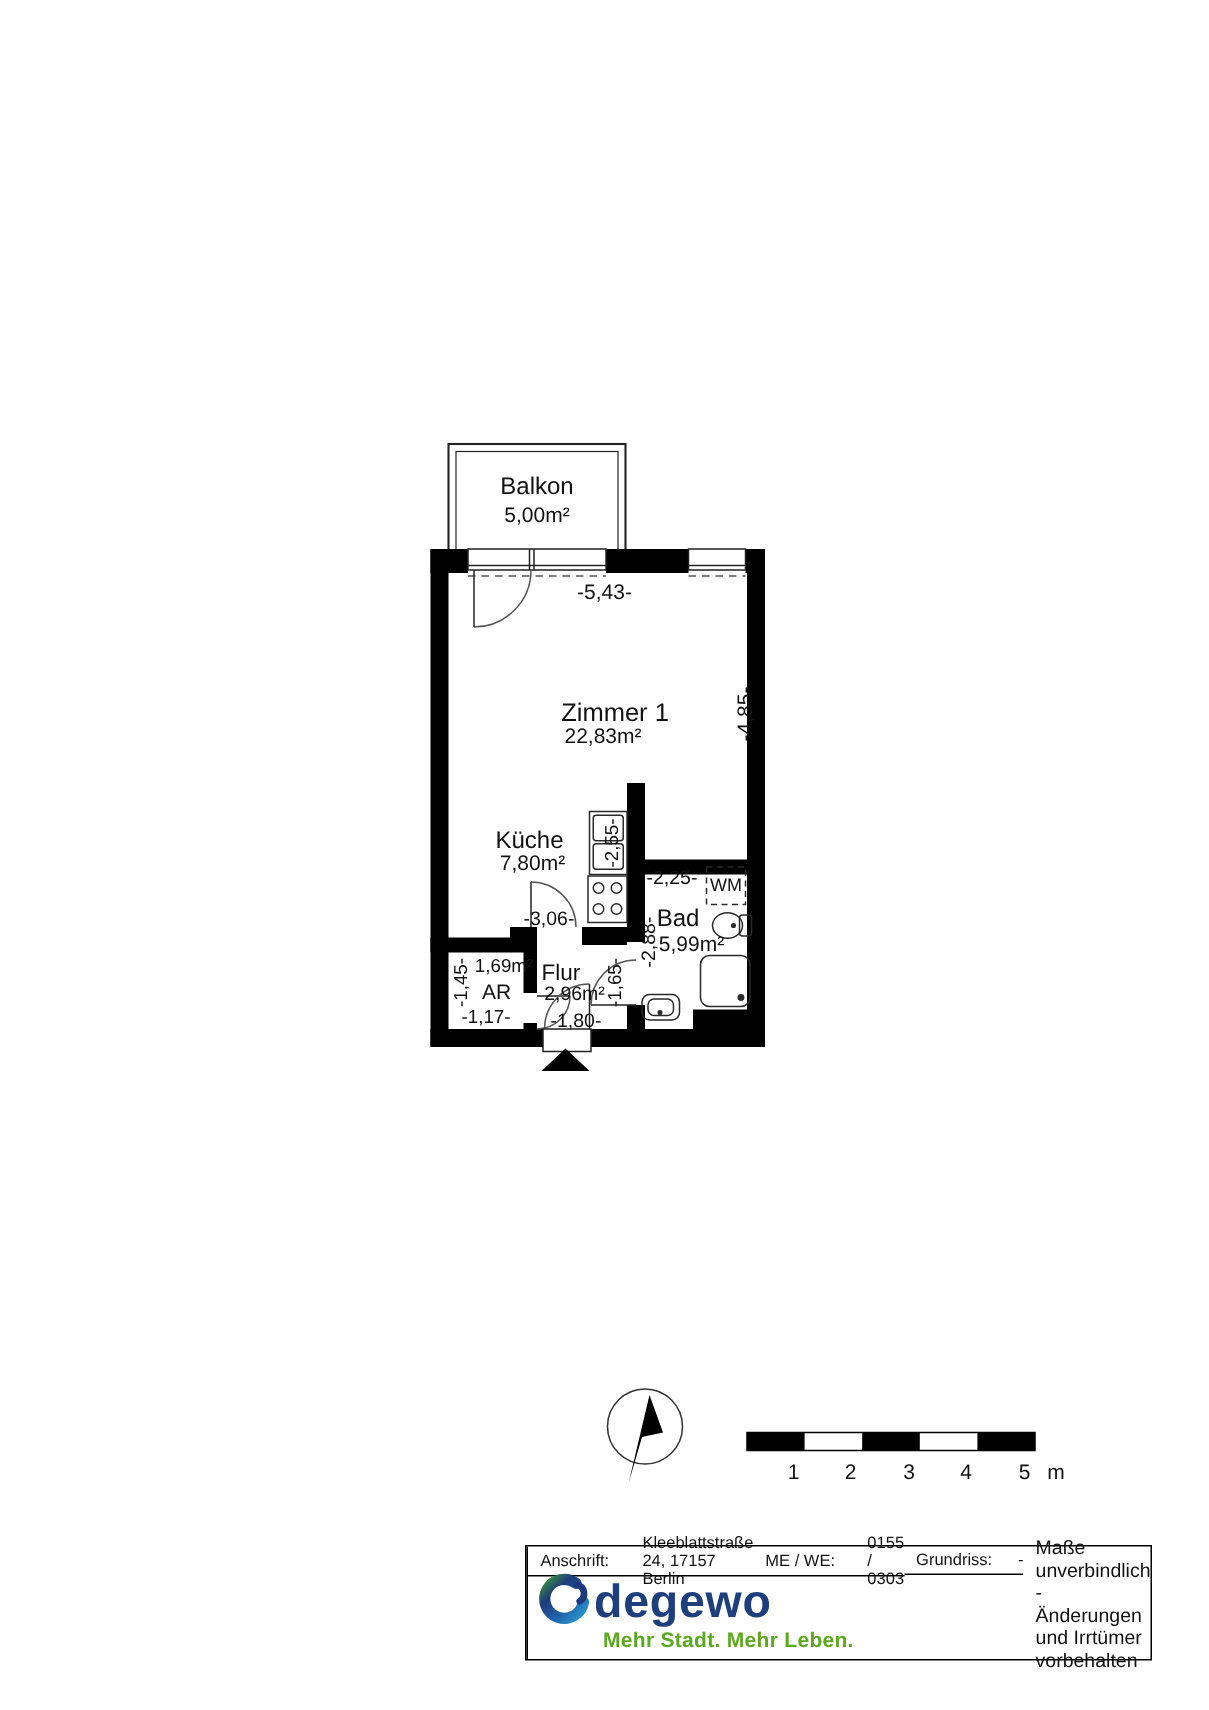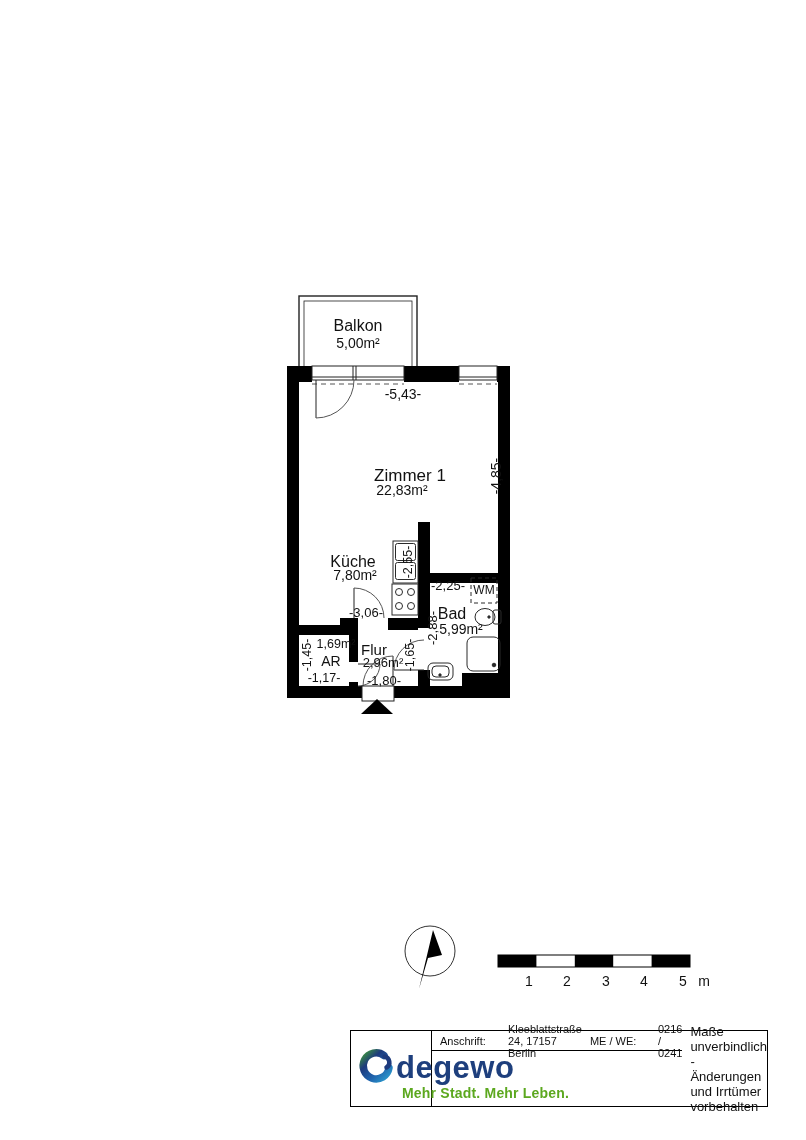--- a/index.html
+++ b/index.html
@@ -205,19 +205,23 @@
       <span id="logo-brand">degewo</span>
       <span id="logo-tagline">Mehr Stadt. Mehr Leben.</span>
     </div>
     <div id="info-cell">
       <div class="tb-row">
         <span class="lbl">Anschrift:</span>
         <span class="val">Kleeblattstraße 24, 17157 Berlin</span>
       </div>
       <div class="tb-row">
         <span class="lbl">ME / WE:</span>
-        <span class="val">0216 / 0241</span>
+        <span class="val">0155 / 0303</span>
+      </div>
+      <div class="tb-row">
+        <span class="lbl">Grundriss:</span>
+        <span class="val">-</span>
       </div>
       <div class="tb-disclaimer">Maße unverbindlich - Änderungen und Irrtümer vorbehalten</div>
     </div>
   </div>
 
 </div>
 
 </body></html>

